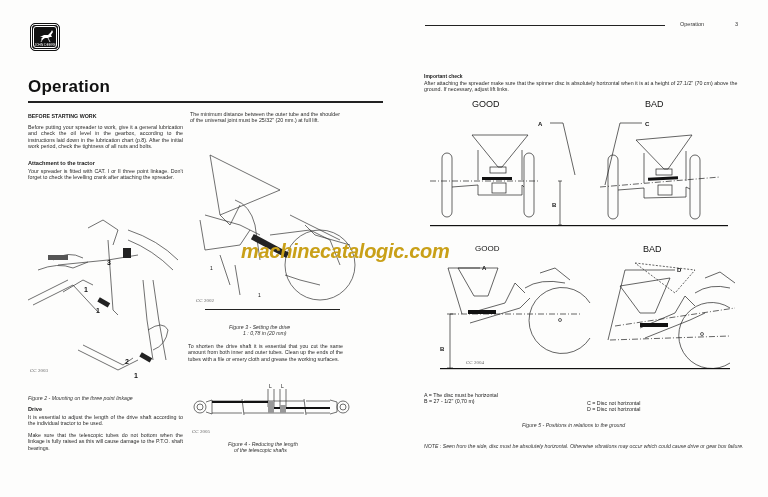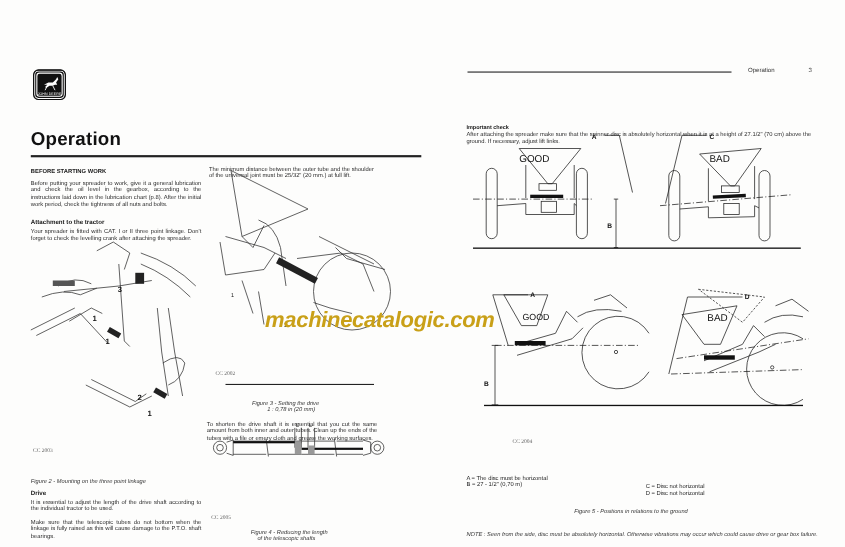--- a/index.html
+++ b/index.html
@@ -1,18 +1,18 @@
 <!DOCTYPE html>
 <html><head>
 <meta charset="utf-8">
 <style>
   * { margin: 0; padding: 0; box-sizing: border-box; }
   html, body { width: 768px; height: 497px; background: #fdfdfc; overflow: hidden; }
   body { position: relative; font-family: "Liberation Sans", sans-serif; color: #1a1a1a; }
-  .abs { position: absolute; margin-top: 40px; }
+  .abs { position: absolute; }
   .body-text { font-size: 5.3px; line-height: 6.4px; text-align: justify; color: #2a2a2a; }
   .heading-small { font-size: 5.6px; font-weight: bold; color: #1a1a1a; }
   .caption { font-size: 5.2px; font-style: italic; color: #333; line-height: 6.3px; }
   .cc { font-family: "Liberation Serif", serif; font-size: 5px; color: #666; }
   .logo { left: 30px; top: 23px; width: 30px; height: 28px; background: #111; border-radius: 5px; border: 1.5px solid #111; box-shadow: 0 0 0 1px #fff inset; }
   .logo-inner { position: absolute; inset: 2px; border: 0.8px solid #fff; border-radius: 3px; }
   .logo-text { position: absolute; bottom: 3px; left: 0; right: 0; text-align: center; color: #fff; font-size: 3.2px; letter-spacing: 0.1px; }
   .title { left: 28px; top: 77px; font-size: 17px; font-weight: bold; color: #111; letter-spacing: 0.2px; }
   .rule { background: #222; }
   .watermark { left: 241px; top: 240px; font-size: 20px; font-weight: bold; color: #c9a018; letter-spacing: -0.3px; font-style: italic; }

